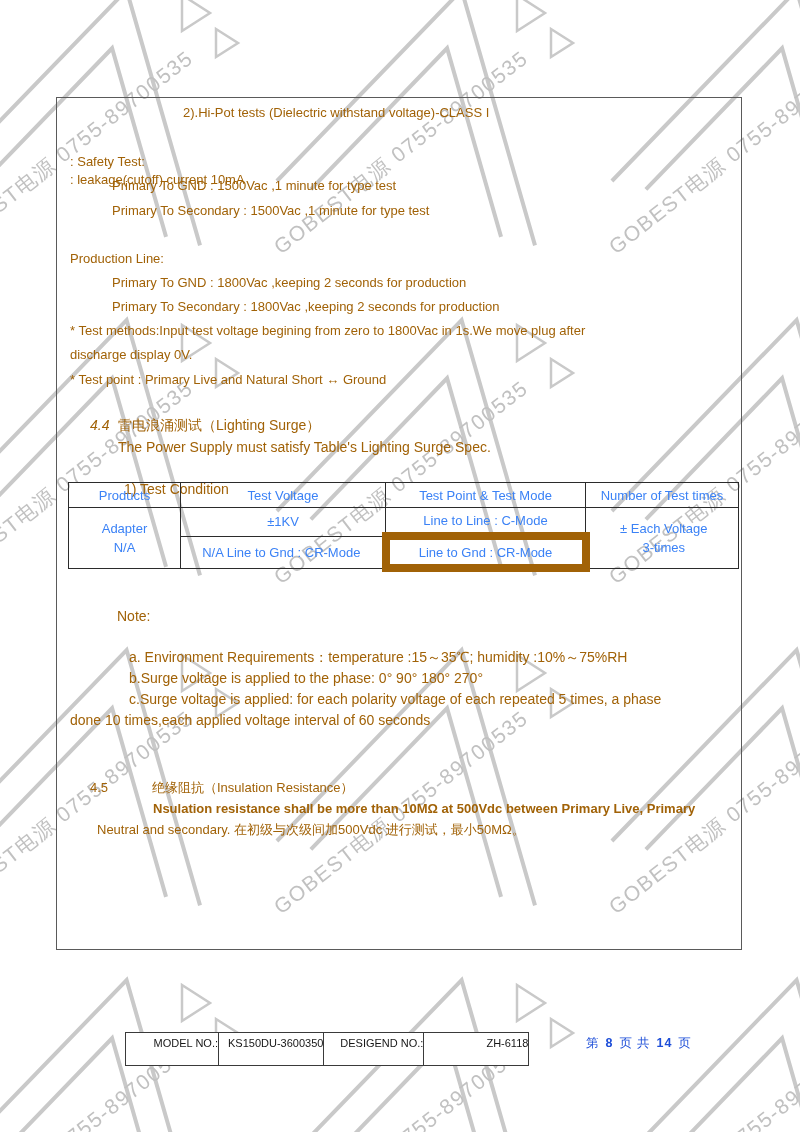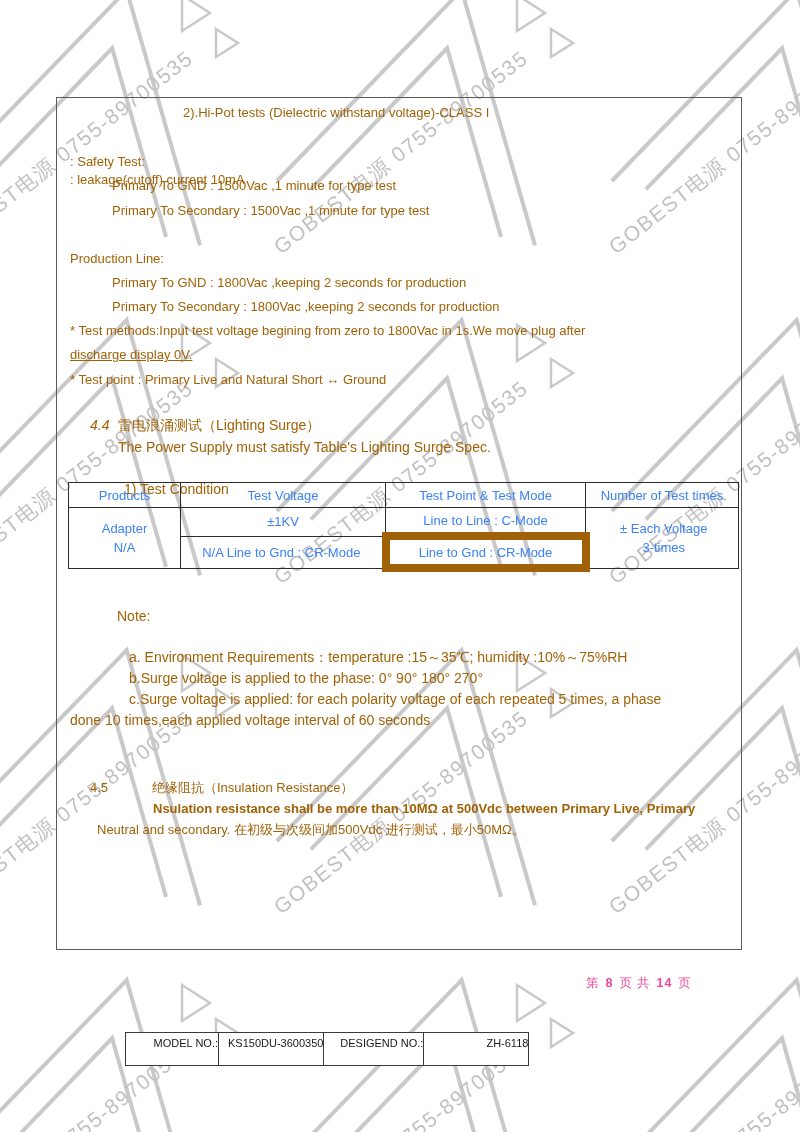--- a/index.html
+++ b/index.html
@@ -32,22 +32,22 @@
   
   .footer-table{
     position:absolute;left:125px;top:1032px;z-index:2;
     border-collapse:collapse;table-layout:fixed;font-size:11px;color:#161616;
   }
   .footer-table td{
     border:1px solid #3a3a3a;height:20px;padding:0 0 12px 9px;text-align:right;
     vertical-align:middle;white-space:nowrap;background:#ffffff;
   }
   .page-num{
-    position:absolute;left:584px;top:975px;z-index:2;font-size:12.5px;
-    letter-spacing:1px;color:#ec4899;white-space:nowrap;
+    position:absolute;left:584px;top:1035px;z-index:2;font-size:12.5px;
+    letter-spacing:1px;color:#1d4ed8;white-space:nowrap;
   }
   .page-num .num{font-weight:bold;padding:0 4px;}
   .page-num .lbl{padding:0 2px;}
 </style>
 </head>
 <body>
 
 <div id="page">
 
   <div class="wm-layer" id="wm-layer">
@@ -189,21 +189,21 @@
 
   <div class="line" style="left:183px;top:104px;">2).Hi-Pot tests (Dielectric withstand voltage)-CLASS I</div>
   <div class="line" style="left:70px;top:129px;margin-top:42px;">: leakage(cutoff) current 10mA</div>
   <div class="line" style="left:70px;top:153px;">: Safety Test:</div>
   <div class="line" style="left:112px;top:177px;">Primary To GND : 1500Vac ,1 minute for type test</div>
   <div class="line" style="left:112px;top:202px;">Primary To Secondary : 1500Vac ,1 minute for type test</div>
   <div class="line" style="left:70px;top:250px;">Production Line:</div>
   <div class="line" style="left:112px;top:274px;">Primary To GND : 1800Vac ,keeping 2 seconds for production</div>
   <div class="line" style="left:112px;top:298px;">Primary To Secondary : 1800Vac ,keeping 2 seconds for production</div>
   <div class="line" style="left:70px;top:322px;">* Test methods:Input test voltage begining from zero to 1800Vac in 1s.We move plug after</div>
-  <div class="line" style="left:70px;top:346px;text-decoration:underline;">discharge display 0V.</div>
+  <div class="line" style="left:70px;top:346px;">discharge display 0V.</div>
   <div class="line" style="left:70px;top:371px;">* Test point : Primary Live and Natural Short ↔ Ground</div>
 
   <div class="line fs14" style="left:90px;top:417px;font-style:italic;">4.4</div>
   <div class="line fs14" style="left:118px;top:417px;">雷电浪涌测试（Lighting Surge）</div>
   <div class="line fs14" style="left:118px;top:439px;">The Power Supply must satisfy Table's Lighting Surge Spec.</div>
   <div class="line fs14" style="left:124px;top:481px;">1) Test Condition</div>
 
   <table class="spec-table">
     <colgroup>
       <col style="width:112px">

